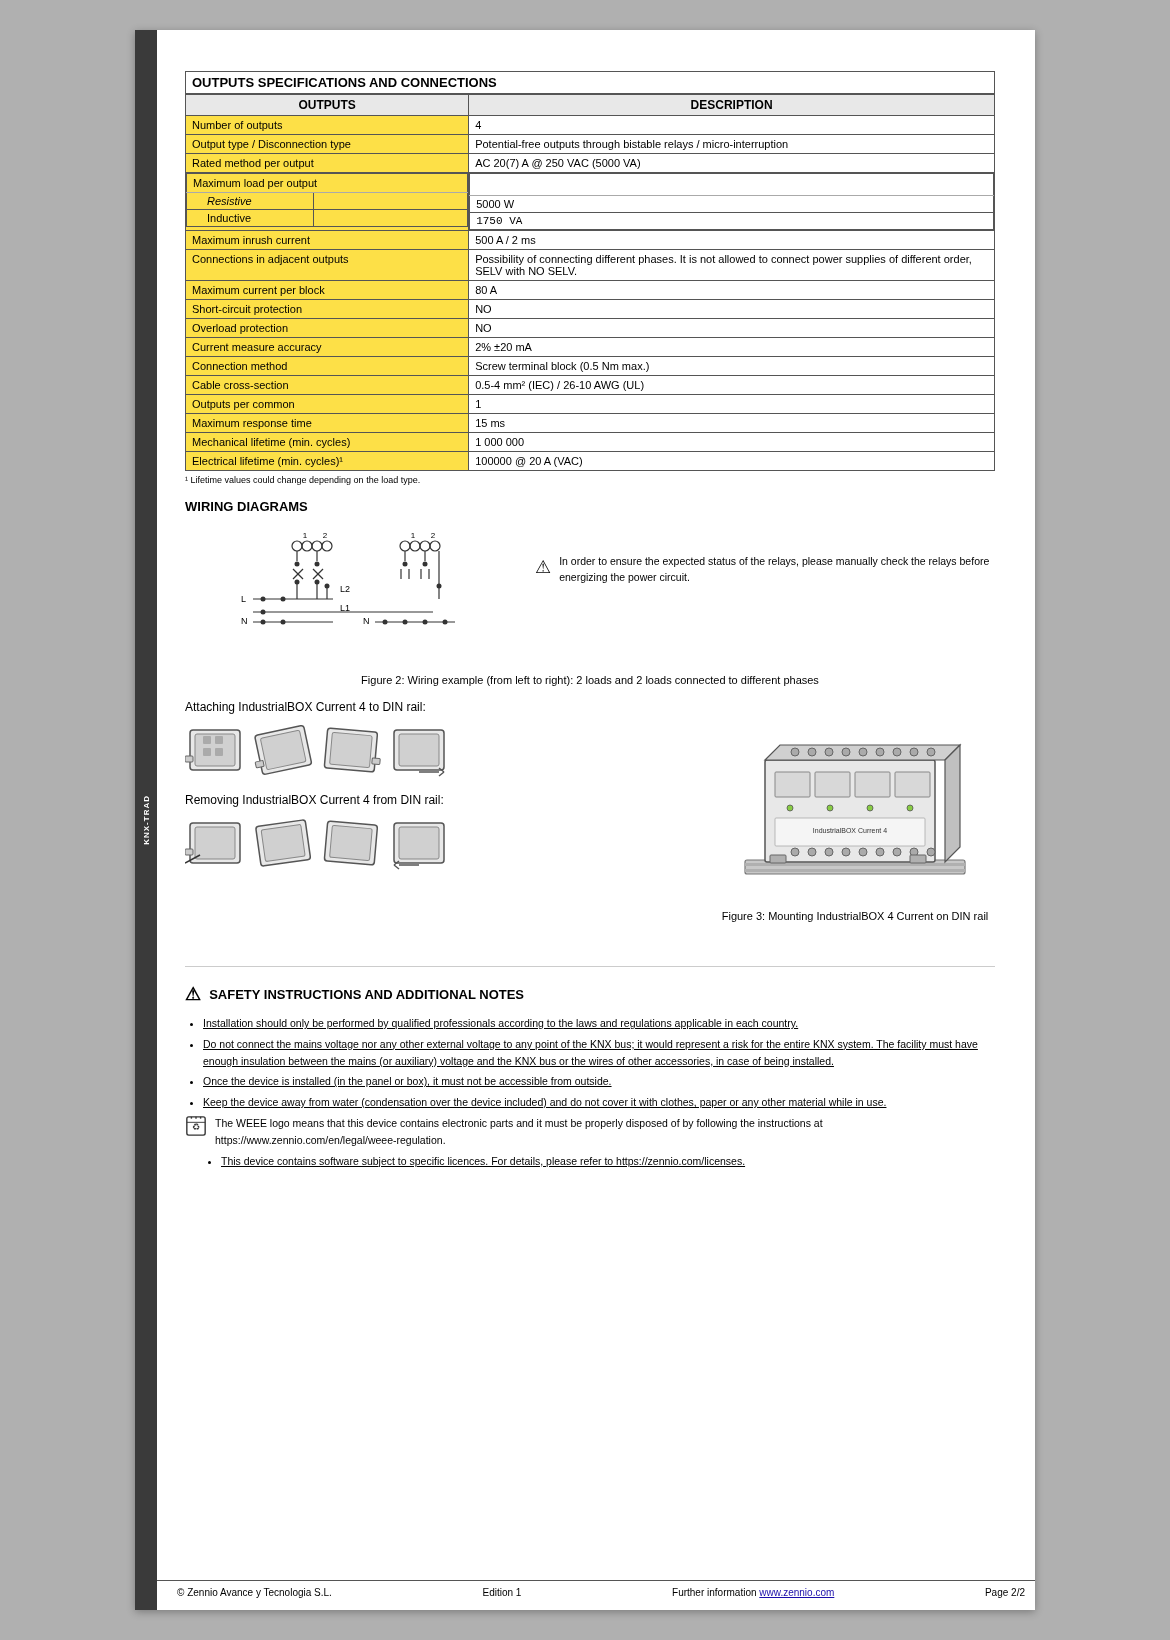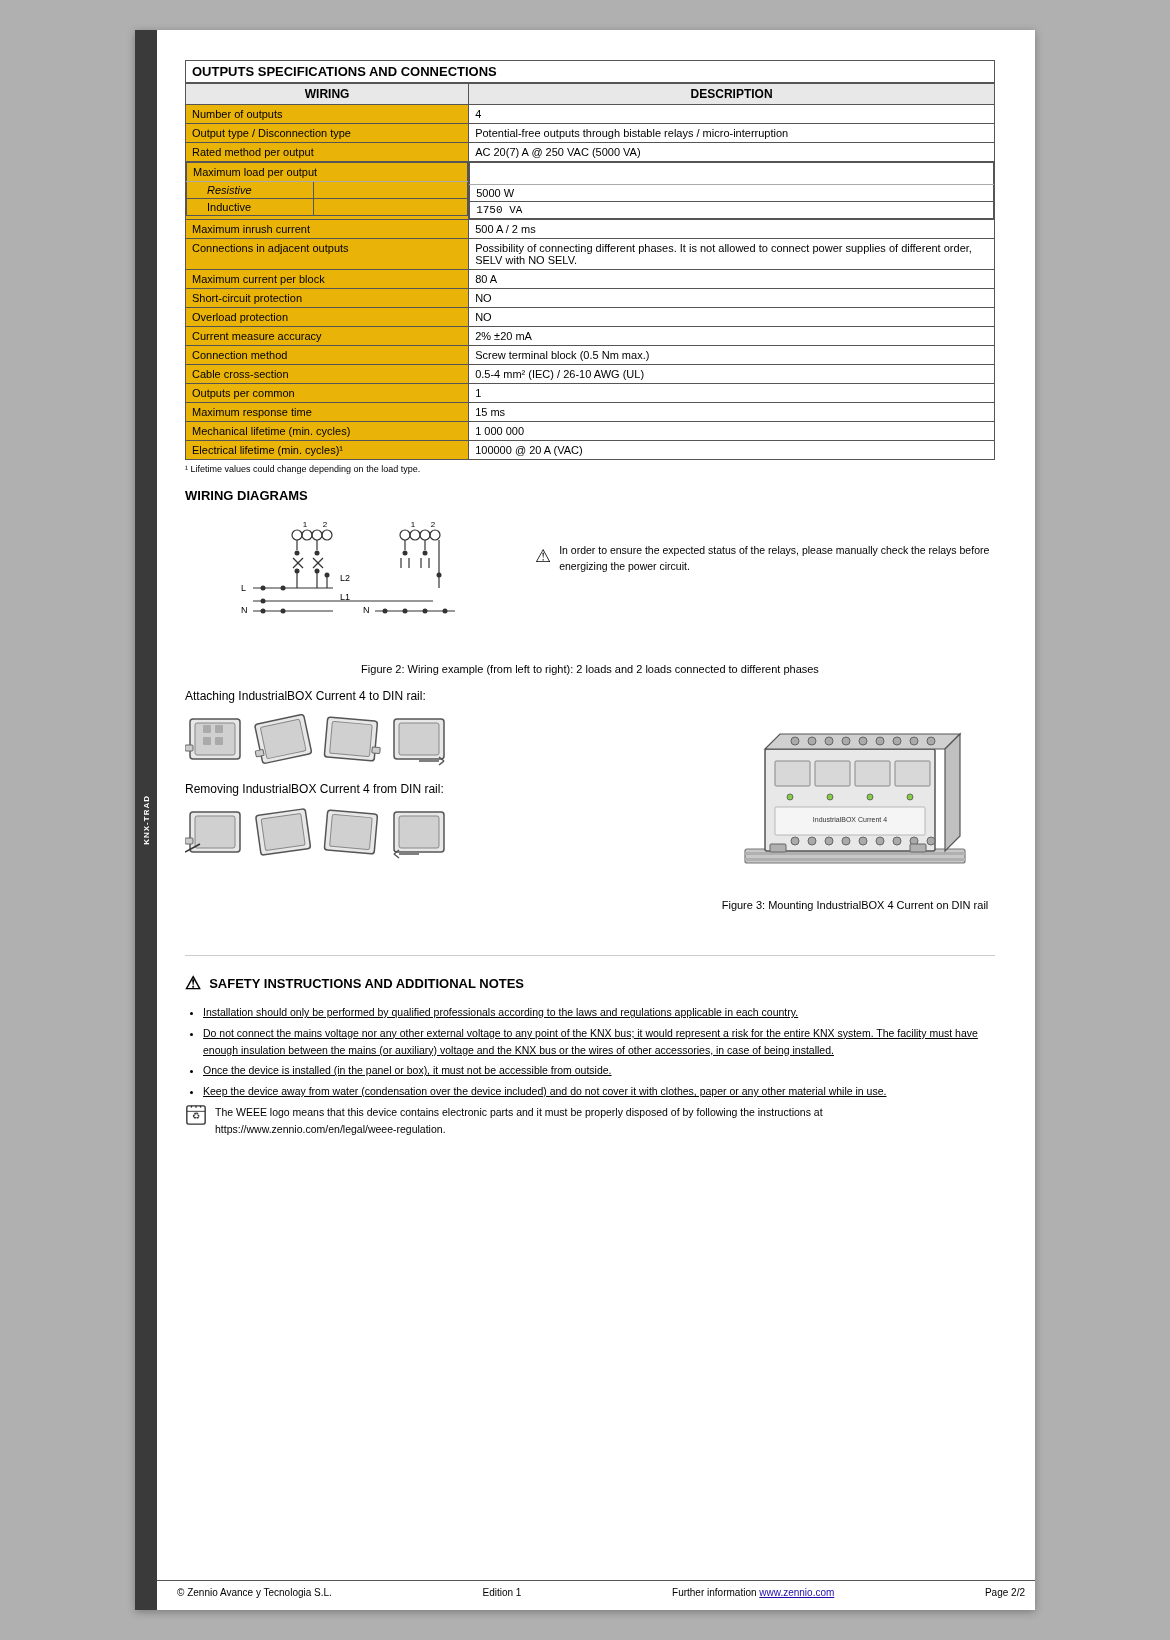--- a/index.html
+++ b/index.html
@@ -9,21 +9,21 @@
       justify-content: center;
       align-items: flex-start;
       min-height: 1640px;
       font-family: Arial, sans-serif;
     }
     .page {
       width: 900px;
       min-height: 1580px;
       background: #fff;
       margin: 30px auto;
-      padding: 30px 40px 20px 40px;
+      padding: 41px 40px 20px 40px;
       position: relative;
       box-shadow: 0 2px 8px rgba(0,0,0,0.3);
     }
 
     
     .left-sidebar {
       position: absolute;
       left: 0;
       top: 0;
       bottom: 0;
@@ -65,21 +65,21 @@
     }
     table.spec-table .title-row th {
       background: #fff;
       font-weight: bold;
       font-size: 13px;
       text-align: left;
       border-bottom: 2px solid #555;
     }
     table.spec-table td.concept {
       width: 35%;
-      background: #eab308;
+      background: #fde047;
     }
     table.spec-table td.description {
       width: 65%;
     }
     .footnote {
       font-size: 9px;
       margin-top: 2px;
       margin-bottom: 8px;
     }
 
@@ -230,21 +230,21 @@
   </div>
 
   <div class="content">
 
     <table class="spec-table">
       <tbody>
           <tr class="title-row">
         <th colspan="2">OUTPUTS SPECIFICATIONS AND CONNECTIONS</th>
       </tr>
       <tr class="header-row">
-        <th>WIRING</th>
+        <th>OUTPUTS</th>
         <th>DESCRIPTION</th>
       </tr>
 
       <tr>
         <td class="concept">Number of outputs</td>
         <td class="description">4</td>
       </tr>
 
       <tr>
         <td class="concept">Output type / Disconnection type</td>
@@ -579,20 +579,23 @@
         <svg class="weee-icon" viewBox="0 0 24 24">
           <rect x="2" y="2" width="20" height="20" rx="2" fill="none" stroke="#333" stroke-width="1.5"></rect>
           <line x1="7" y1="4" x2="7" y2="2" stroke="#333" stroke-width="1.5"></line>
           <line x1="12" y1="4" x2="12" y2="2" stroke="#333" stroke-width="1.5"></line>
           <line x1="17" y1="4" x2="17" y2="2" stroke="#333" stroke-width="1.5"></line>
           <text x="12" y="16" font-size="10" text-anchor="middle" fill="#333">♻</text>
           <line x1="2" y1="8" x2="22" y2="8" stroke="#333" stroke-width="1"></line>
         </svg>
         <span class="safety-bullets">The WEEE logo means that this device contains electronic parts and it must be properly disposed of by following the instructions at https://www.zennio.com/en/legal/weee-regulation.</span>
       </div>
+      <ul class="safety-bullets" style="margin-left:18px;">
+        <li>This device contains software subject to specific licences. For details, please refer to https://zennio.com/licenses.</li>
+      </ul>
     </div>
   </div>
 
   <div class="footer">
     <span>© Zennio Avance y Tecnologia S.L.</span>
     <span>Edition 1</span>
     <span>
       <span>Further information</span>
       <a href="#">www.zennio.com</a>
     </span>

